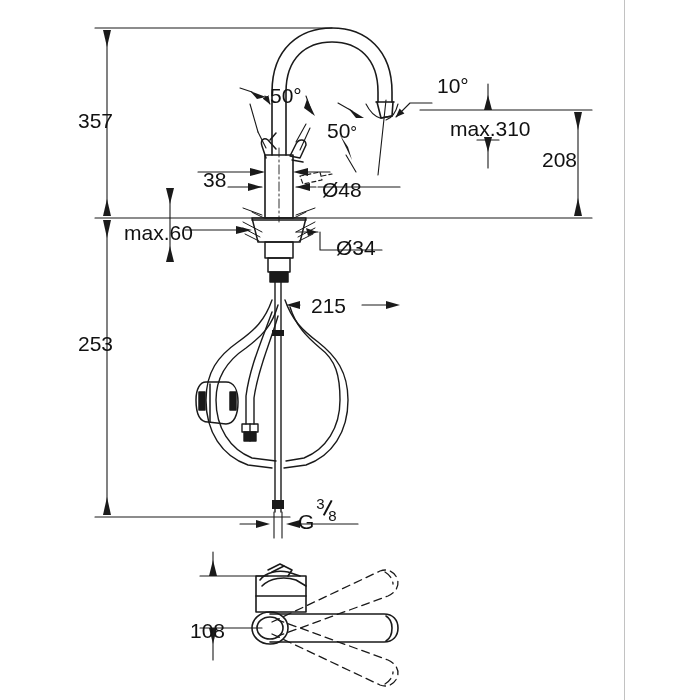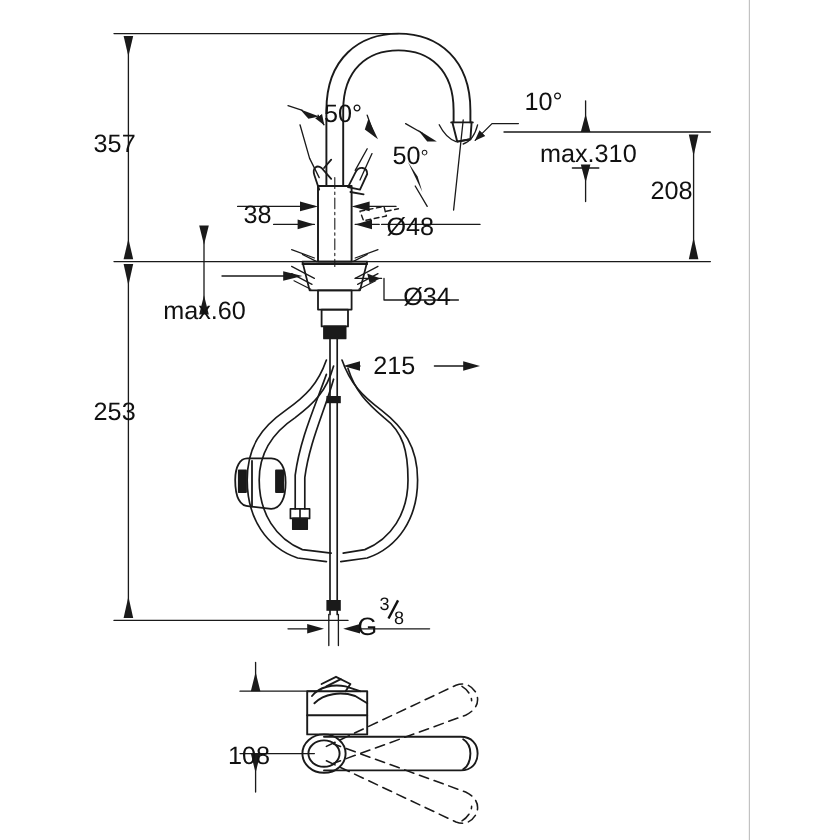--- a/index.html
+++ b/index.html
@@ -350,21 +350,21 @@
 
     </g>
   </svg>
 
   <div class="dim-text" style="left:78px; top:109px;">357</div>
 
   <div class="dim-text" style="left:78px; top:332px;">253</div>
 
   <div class="dim-text" style="left:203px; top:168px;text-align:center;">38</div>
 
-  <div class="dim-text" style="left:136px; top:221px;margin-top:27px;">max.60</div>
+  <div class="dim-text" style="left:124px; top:221px;">max.60</div>
 
   <div class="dim-text" style="left:322px; top:178px;">Ø48</div>
 
   <div class="dim-text" style="left:321px; top:236px;margin-left:15px;">Ø34</div>
 
   <div class="dim-text" style="left:311px; top:294px;">215</div>
 
   <div class="dim-text" style="left:270px; top:84px;"><span>50</span><span class="deg">°</span></div>
 
   <div class="dim-text" style="left:327px; top:119px;"><span>50</span><span class="deg" style="font-size:17px;">°</span></div>

